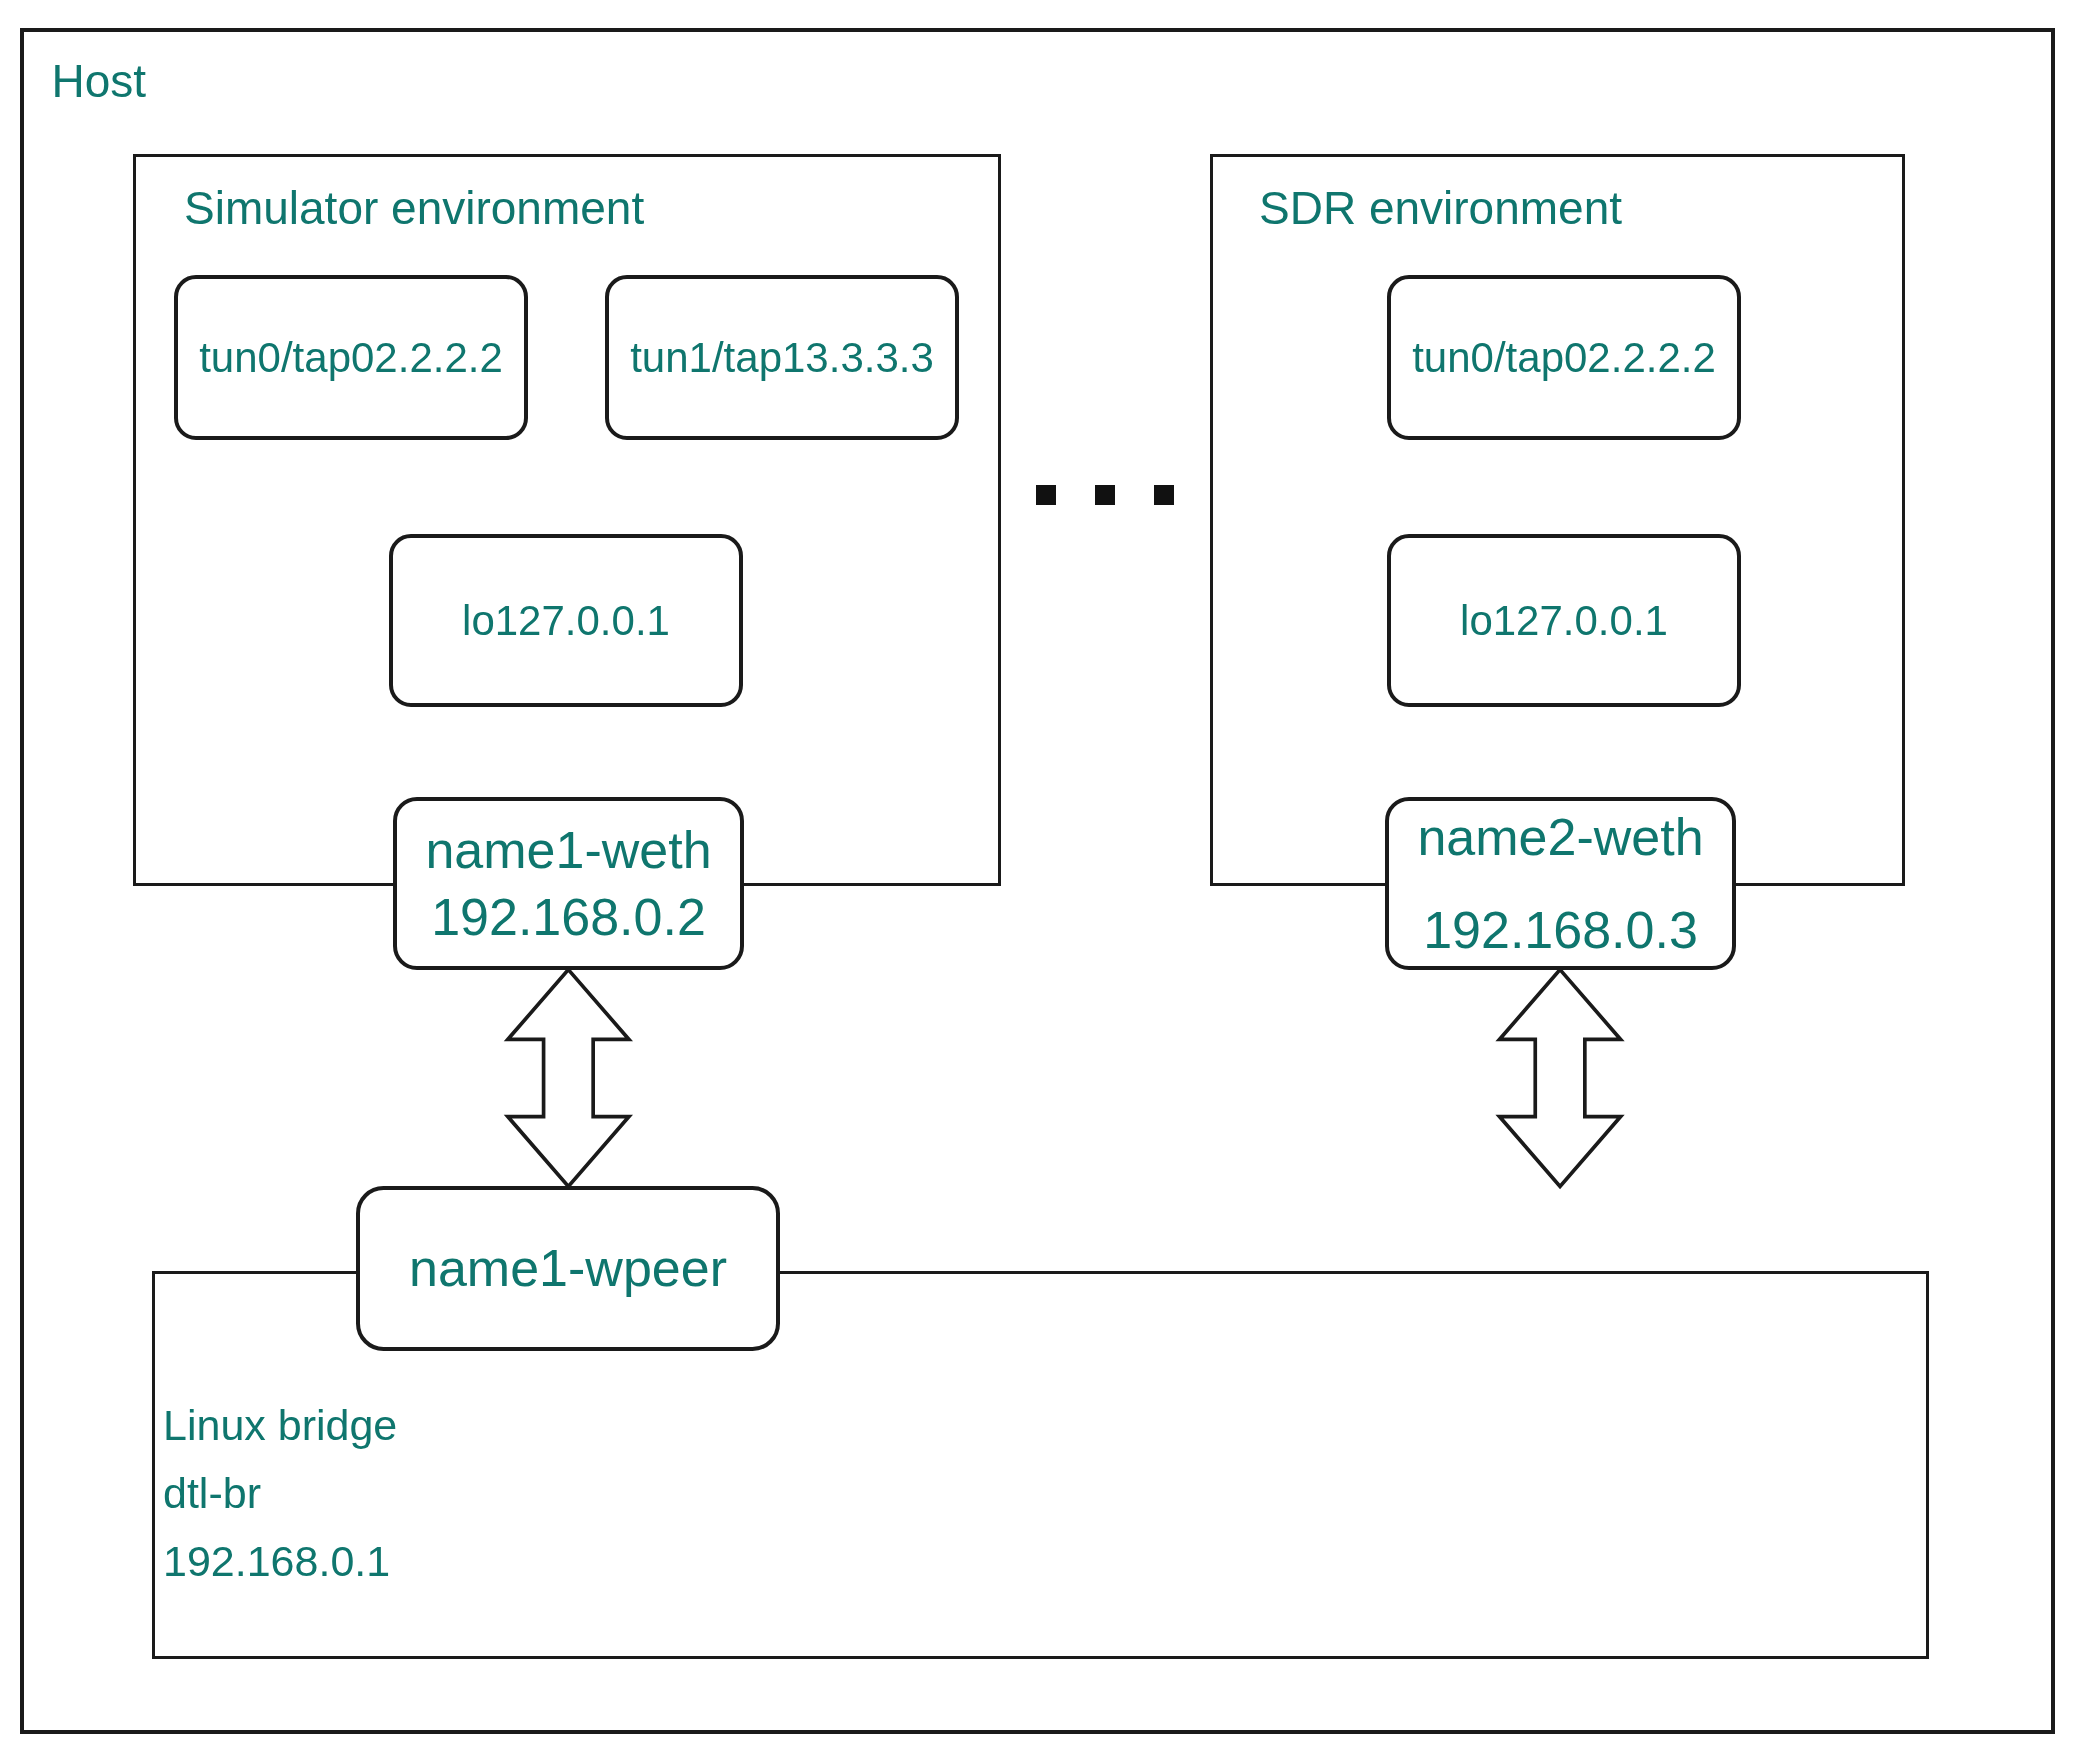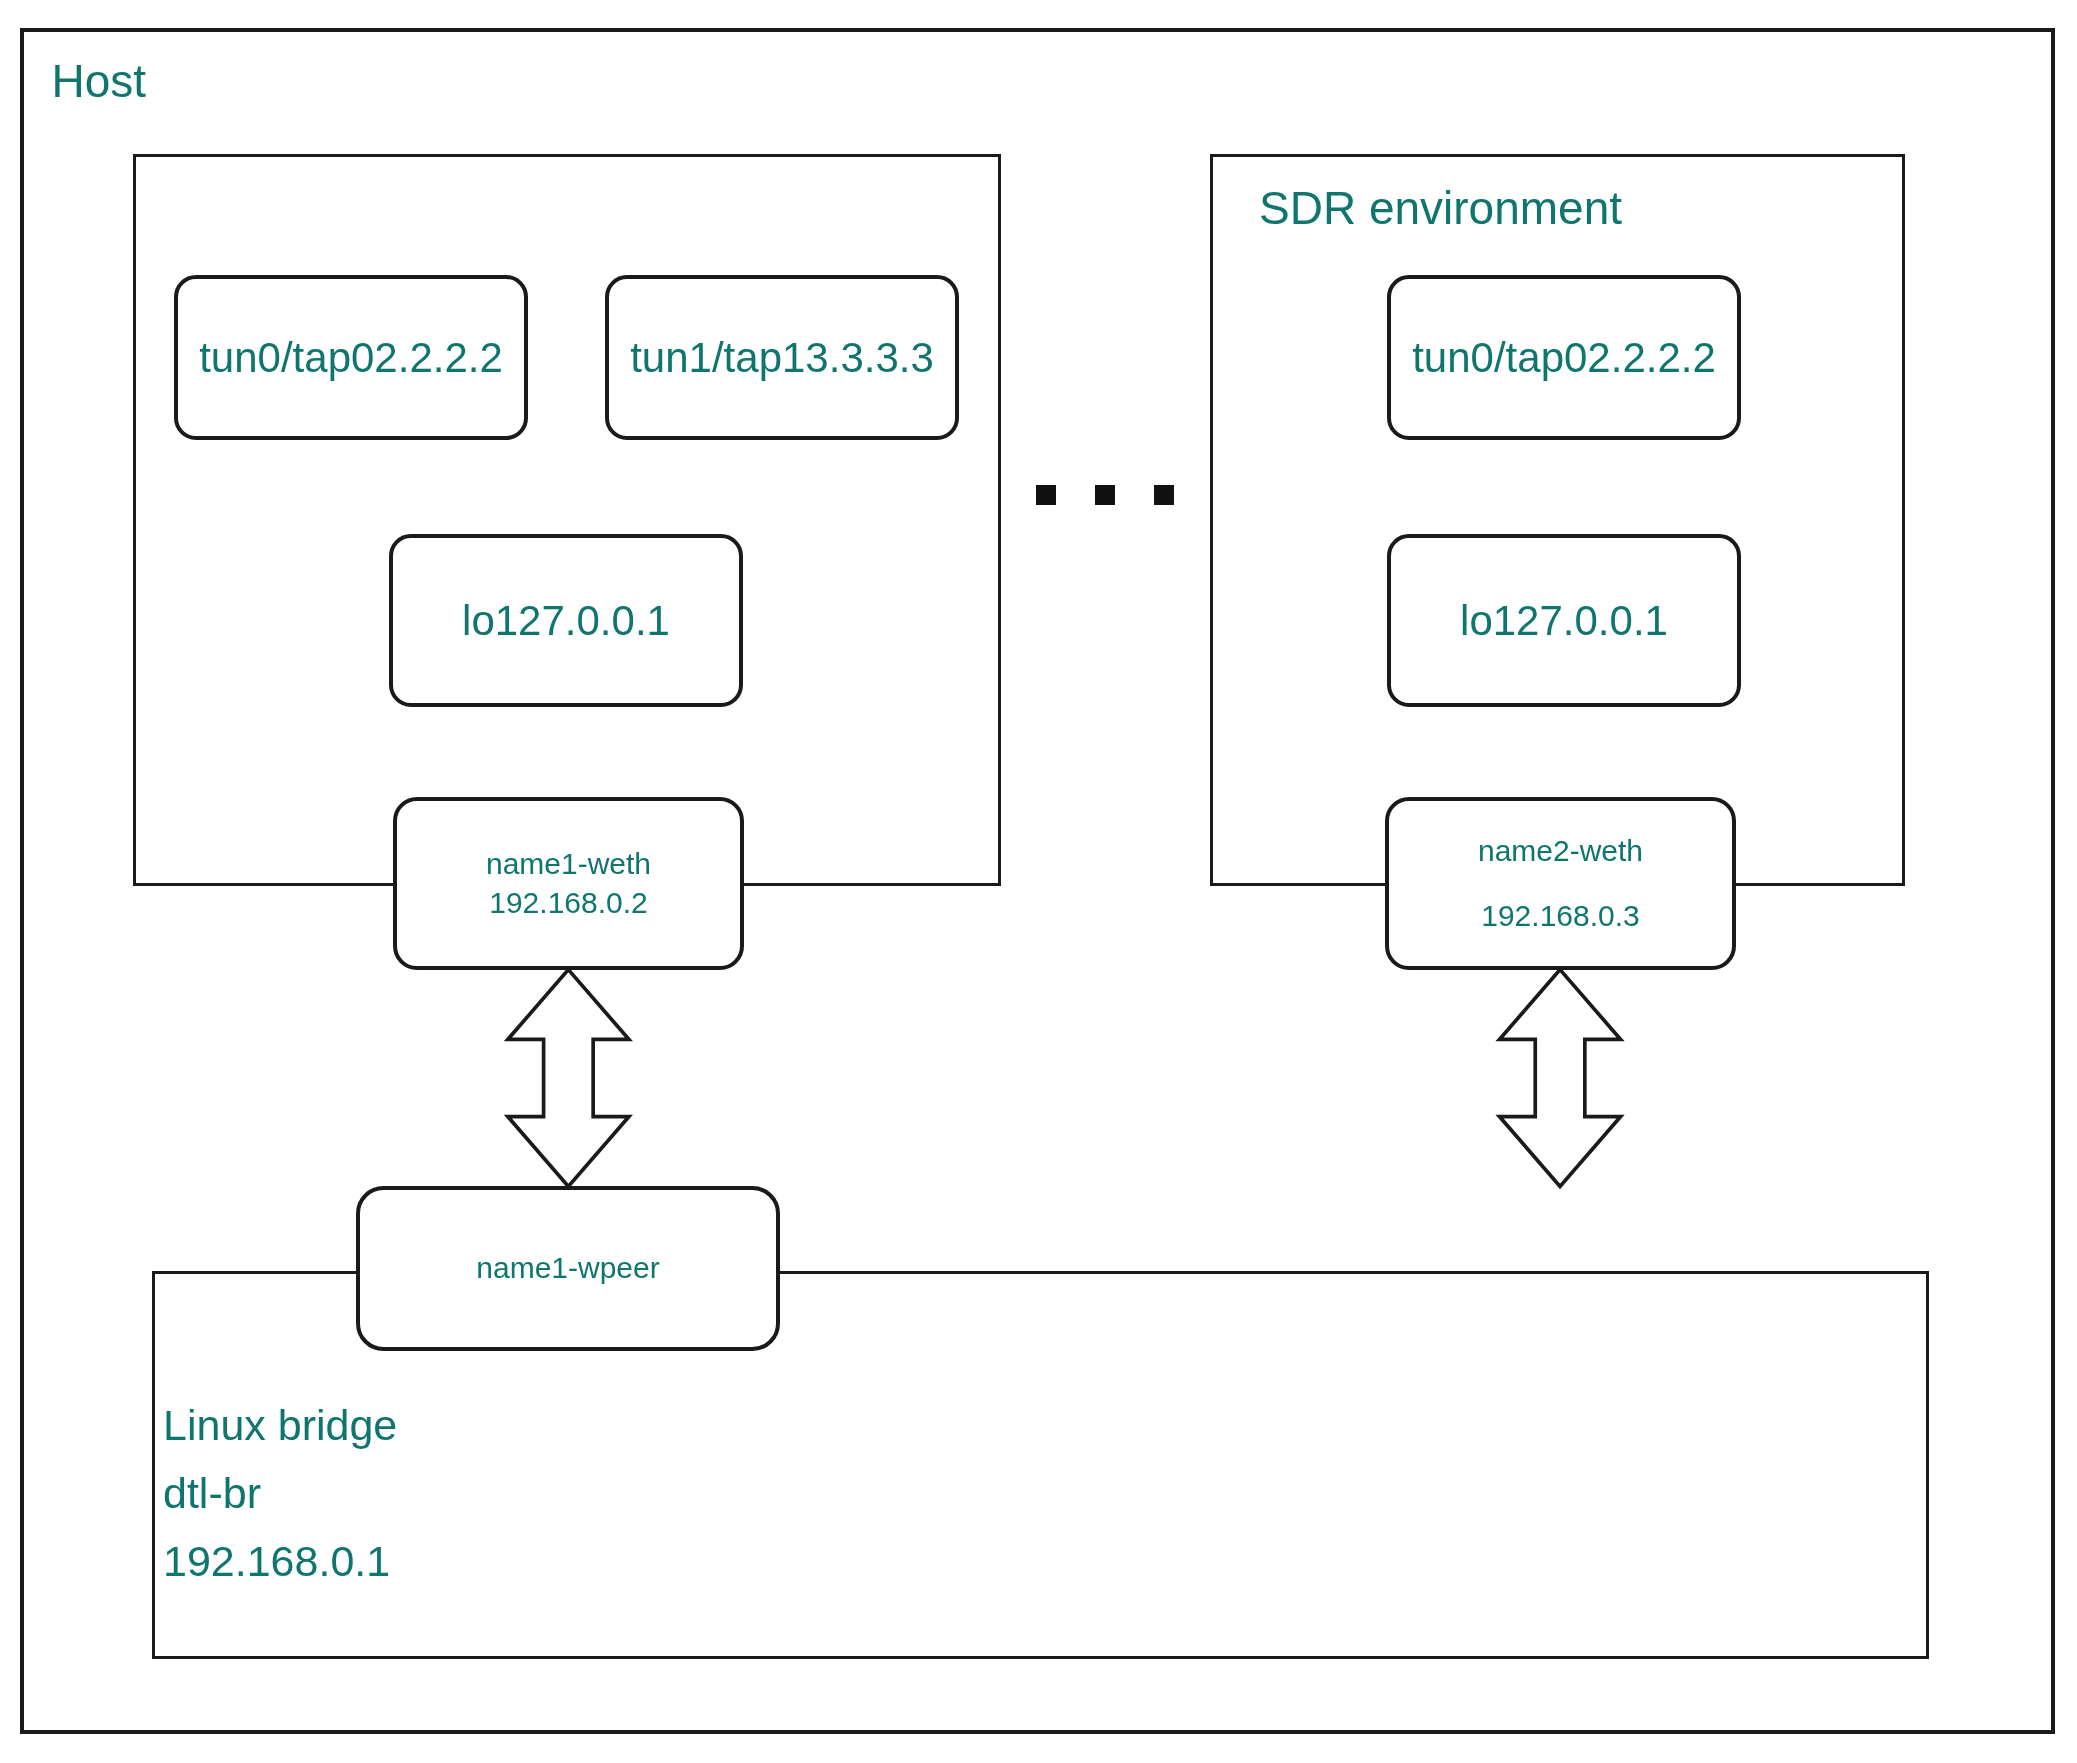--- a/index.html
+++ b/index.html
@@ -21,21 +21,21 @@
     border: 4.6px solid #1a1a1a; border-radius: 22px;
     background: #ffffff;
     display: flex; flex-direction: row; justify-content: center; align-items: center;
     font-size: 42px; line-height: 1.28; text-align: center;
   }
   .overlay-box {
     position: absolute; box-sizing: border-box;
     border: 4.6px solid #1a1a1a; border-radius: 24px;
     background: #ffffff; z-index: 3;
     display: flex; flex-direction: column; justify-content: center; align-items: center;
-    font-size: 30px; line-height: 1.28; text-align: center;
+    font-size: 52px; line-height: 1.28; text-align: center;
   }
   .wpeer-box { border-radius: 27.5px; }
   .bridge-box { border: 3.7px solid #1a1a1a; z-index: 1; }
   .bridge-text {
     position: absolute; left: 0; top: 118px; width: 100%;
     text-align: left; font-size: 43px; line-height: 1.58; padding-left: 8px;
   }
   .ellipsis {
     position: absolute; left: 1036px; top: 484px; width: 138px; height: 22px;
     display: flex; justify-content: space-between; align-items: center; z-index: 2;
@@ -46,20 +46,21 @@
 </head>
 <body>
 
 <div class="canvas">
 
   <div class="box host-box" style="left:20px; top:27.5px; width:2035px; height:1706px;">
     <div class="host-label" style="left:27.5px; top:22px;">Host</div>
   </div>
 
   <div class="box env-box" style="left:133px; top:154px; width:868px; height:732px;">
+    <div class="env-title" style="left:48px; top:24px;">Simulator environment</div>
 
     <div class="iface-box" style="left:38px; top:118px; width:354px; height:165px;">
       <div>tun0/tap0</div>
       <div>2.2.2.2</div>
     </div>
 
     <div class="iface-box" style="left:469px; top:118px; width:354px; height:165px;">
       <div>tun1/tap1</div>
       <div>3.3.3.3</div>
     </div>

